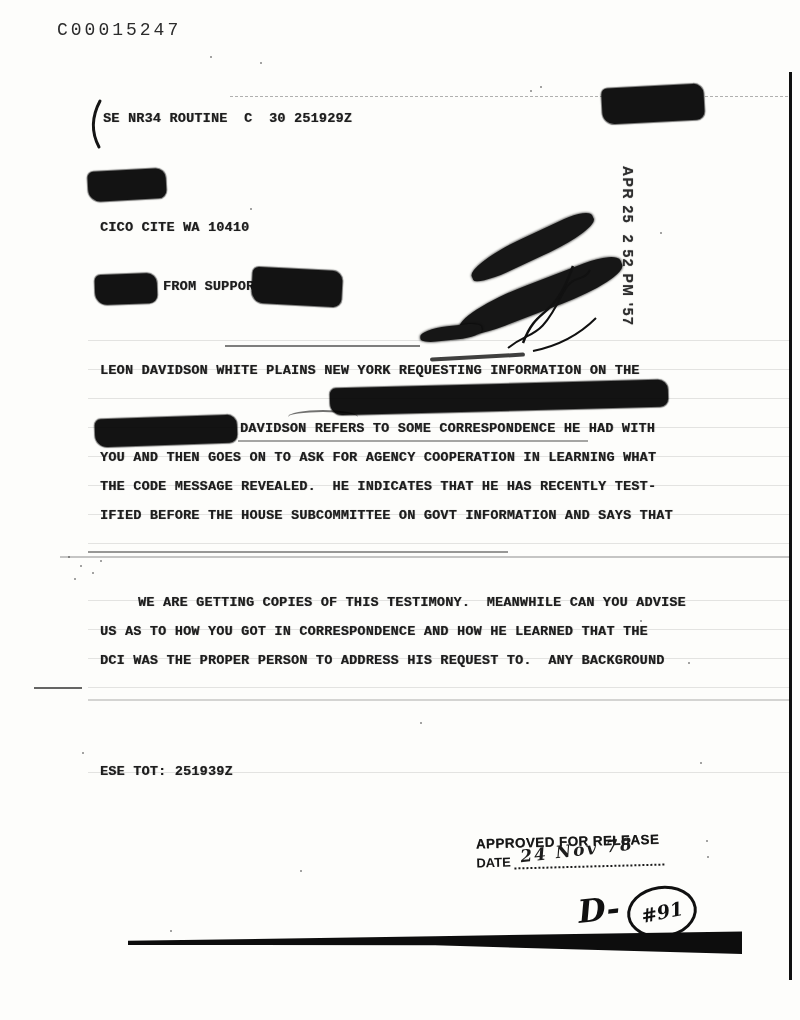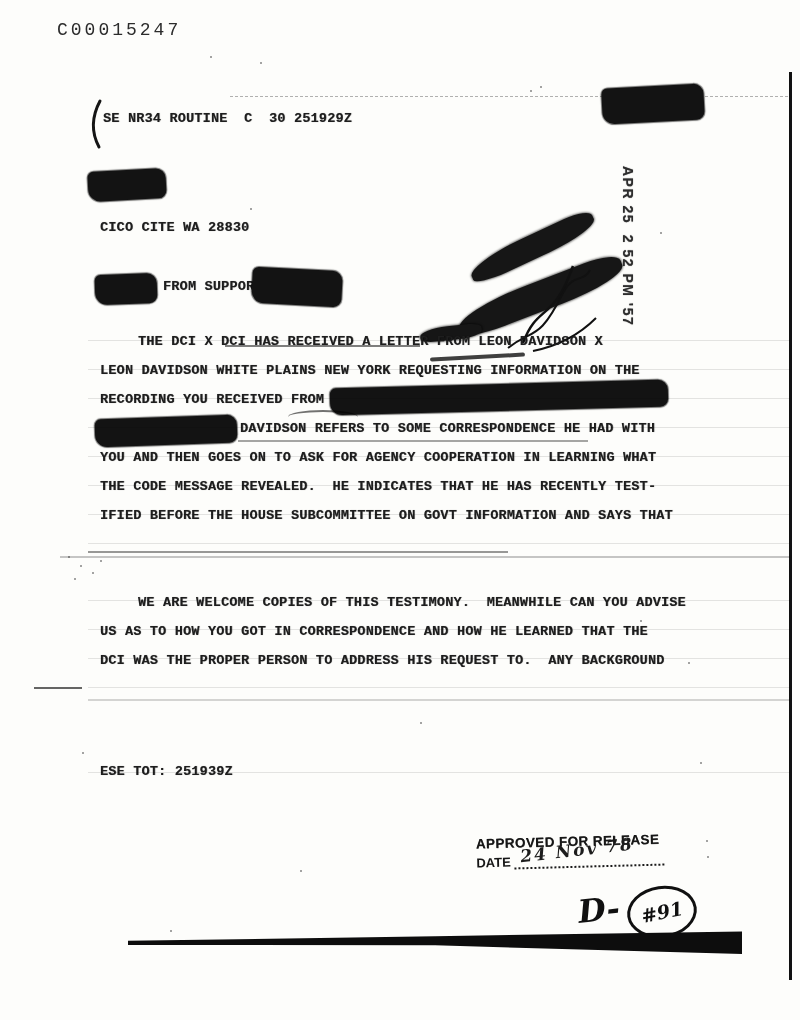--- a/index.html
+++ b/index.html
@@ -92,59 +92,57 @@
   <div class="dashed-top"></div>
 
   <svg style="left:90px;top:100px" width="16" height="50" viewBox="0 0 16 50">
     <path d="M10,1 C2,16 1,32 9,47" stroke="#151515" stroke-width="3" fill="none" stroke-linecap="round"></path>
   </svg>
 
   <div class="tw" style="left:103px;top:111px">SE NR34 ROUTINE  C  30 251929Z</div>
 
   <div class="redaction" style="left:88px;top:170px;width:78px;height:30px;transform:rotate(-3deg)"></div>
 
-  <div class="tw" style="left:100px;top:220px">CICO CITE WA 28830</div>
+  <div class="tw" style="left:100px;top:220px">CICO CITE WA 10410</div>
 
   <div class="redaction" style="left:95px;top:274px;width:62px;height:30px;transform:rotate(-2deg)"></div>
   <div class="tw" style="left:163px;top:279px">FROM SUPPORT</div>
   <div class="redaction" style="left:252px;top:269px;width:90px;height:36px;transform:rotate(3deg)"></div>
 
   <div class="redaction" style="left:602px;top:86px;width:102px;height:36px;transform:rotate(-3deg)"></div>
 
   <div class="scribble" style="left:465px;top:235px;width:135px;height:24px;transform:rotate(-25deg)"></div>
   <div class="scribble" style="left:453px;top:281px;width:175px;height:30px;transform:rotate(-21deg)"></div>
   <div class="scribble" style="left:420px;top:326px;width:62px;height:14px;transform:rotate(-6deg)"></div>
 
   <svg style="left:478px;top:248px" width="150" height="110" viewBox="0 0 150 110">
     <path d="M45,95 C60,55 75,75 95,18" stroke="#111" stroke-width="2.5" fill="none"></path>
     <path d="M30,100 C55,80 60,95 85,45 C95,25 105,35 112,22" stroke="#111" stroke-width="2" fill="none"></path>
     <path d="M55,103 C80,98 100,88 118,70" stroke="#111" stroke-width="2" fill="none"></path>
   </svg>
 
   <div class="recv-stamp">APR 25  2 52 PM '57</div>
 
-  <div class="tw" style="left:138px;top:334px">THE DCI X DCI HAS RECEIVED A LETTER FROM LEON DAVIDSON X</div>
   <div class="tw" style="left:100px;top:363px">LEON DAVIDSON WHITE PLAINS NEW YORK REQUESTING INFORMATION ON THE</div>
-  <div class="tw" style="left:100px;top:392px">RECORDING YOU RECEIVED FROM</div>
   <div class="redaction" style="left:330px;top:384px;width:338px;height:27px;transform:rotate(-1.5deg)"></div>
   <div class="redaction" style="left:95px;top:417px;width:142px;height:28px;transform:rotate(-2deg)"></div>
   <div class="tw" style="left:240px;top:421px">DAVIDSON REFERS TO SOME CORRESPONDENCE HE HAD WITH</div>
   <div class="tw" style="left:100px;top:479px">THE CODE MESSAGE REVEALED.  HE INDICATES THAT HE HAS RECENTLY TEST-</div>
   <div class="tw" style="left:100px;top:450px">YOU AND THEN GOES ON TO ASK FOR AGENCY COOPERATION IN LEARNING WHAT</div>
   <div class="tw" style="left:100px;top:508px">IFIED BEFORE THE HOUSE SUBCOMMITTEE ON GOVT INFORMATION AND SAYS THAT</div>
 
 
   <div class="artifact" style="left:225px;top:345px;width:195px;height:2px;opacity:.5"></div>
   <div class="artifact" style="left:430px;top:355px;width:95px;height:4px;opacity:.75;transform:rotate(-3deg);border-radius:3px"></div>
   <div class="arc"></div>
   <div class="artifact" style="left:238px;top:440px;width:350px;height:2px;opacity:.35"></div>
   <div class="artifact" style="left:88px;top:551px;width:420px;height:2px;opacity:.4"></div>
   <div class="left-dash"></div>
 
-  <div class="tw" style="left:138px;top:595px">WE ARE WELCOME COPIES OF THIS TESTIMONY.  MEANWHILE CAN YOU ADVISE</div>
+  <div class="tw" style="left:138px;top:595px">WE ARE GETTING COPIES OF THIS TESTIMONY.  MEANWHILE CAN YOU ADVISE</div>
   <div class="tw" style="left:100px;top:624px">US AS TO HOW YOU GOT IN CORRESPONDENCE AND HOW HE LEARNED THAT THE</div>
   <div class="tw" style="left:100px;top:653px">DCI WAS THE PROPER PERSON TO ADDRESS HIS REQUEST TO.  ANY BACKGROUND</div>
 
   <div class="tw" style="left:100px;top:764px">ESE TOT: 251939Z</div>
 
   <div class="appr-stamp">
     <div class="appr-line1">APPROVED FOR RELEASE</div>
     <div class="appr-line2">
       <span>DATE</span>
       <span class="appr-dots"></span>

